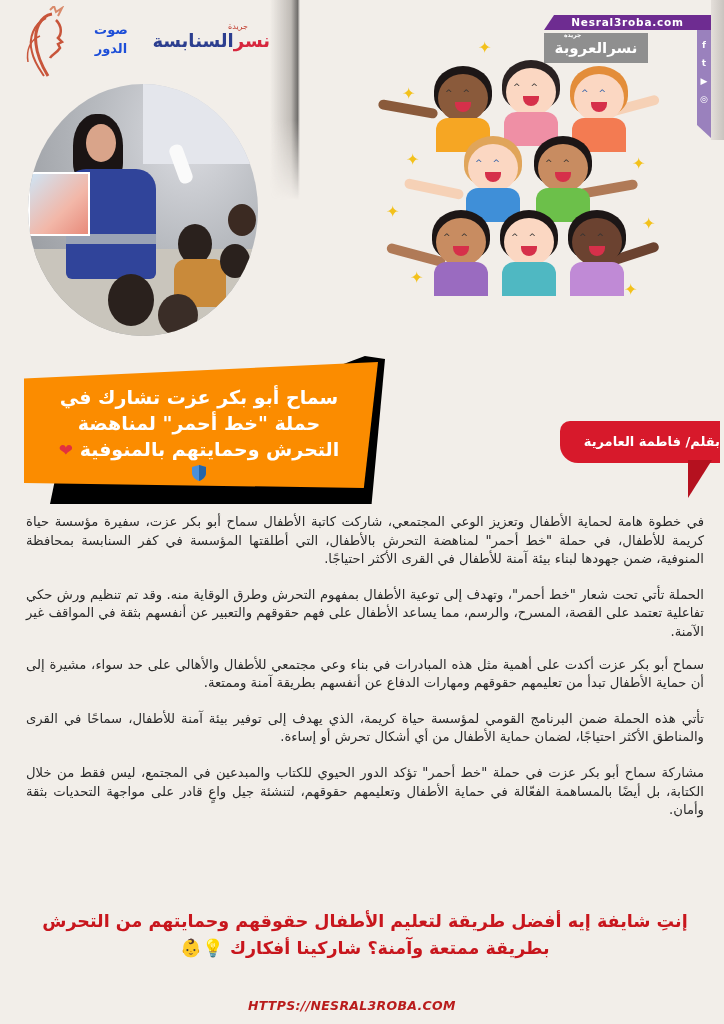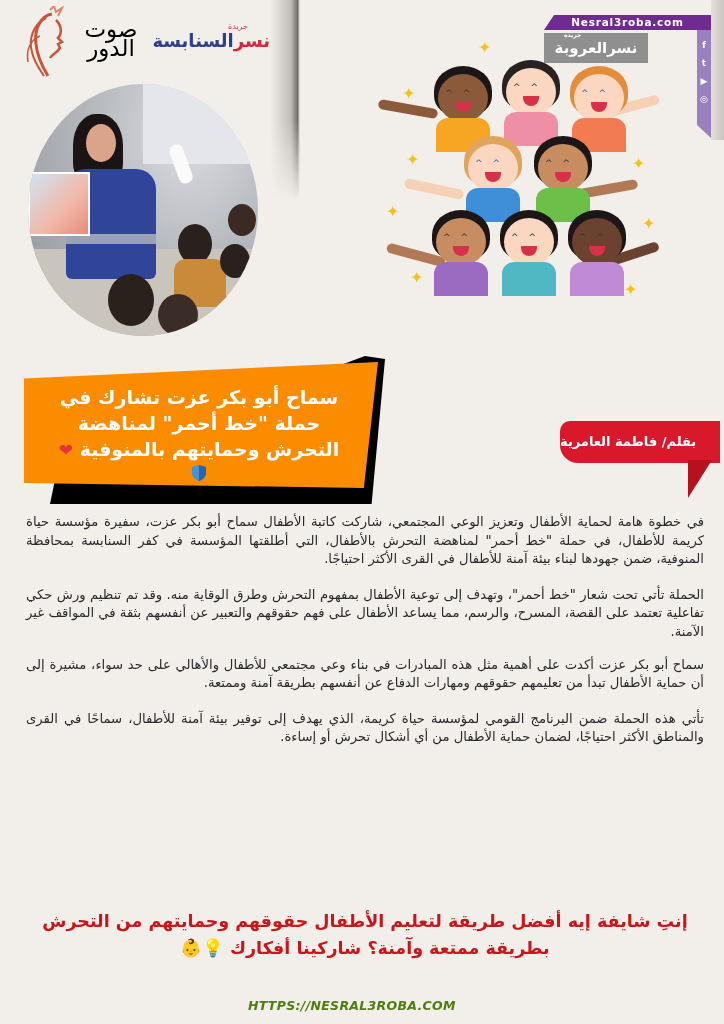--- a/index.html
+++ b/index.html
@@ -15,21 +15,21 @@
     position: absolute; left: 270px; top: 0; width: 30px; height: 200px;
     background: linear-gradient(to right, rgba(242,238,233,0) 0%, rgba(150,145,140,0.55) 70%, rgba(90,88,86,0.85) 92%, rgba(242,238,233,0) 100%);
     -webkit-mask-image: linear-gradient(to bottom, #000 60%, transparent 100%);
     mask-image: linear-gradient(to bottom, #000 60%, transparent 100%);
   }
   
   .logo-sawt { position: absolute; left: 22px; top: 6px; width: 120px; height: 72px; }
   .logo-sawt .face { position: absolute; left: 0; top: 0; width: 52px; height: 72px; }
   .logo-sawt .txt {
     position: absolute; left: 58px; top: 14px; width: 62px;
-    color: #000000; font-weight: normal; font-size: 23px; line-height: 19px;
+    color: #1d4ed8; font-weight: bold; font-size: 13px; line-height: 19px;
     text-align: center; direction: rtl;
   }
   .logo-nesr {
     position: absolute; left: 170px; top: 22px; width: 100px; height: 38px;
     direction: rtl; text-align: center;
   }
   .logo-nesr .small { font-size: 8px; color: #c0392b; display: block; text-align: left; padding-left: 58px; }
   .logo-nesr .big { font-size: 18px; font-weight: bold; color: #d7263d; line-height: 20px; }
   .logo-nesr .big .blue { color: #2c3e8f; }
 
@@ -101,21 +101,21 @@
     direction: rtl; text-align: center; padding: 22px 28px 0 24px;
   }
   .headline .emoji-heart { color: #e2313f; font-size: 17px; }
   .shield { display: block; margin: 2px auto 0; width: 14px; height: 16px; }
 
   
   .author-tag {
     position: absolute; left: 560px; top: 421px; width: 160px; height: 42px;
     background: #d7192b; border-radius: 10px 0 0 18px;
     color: #fff; font-weight: bold; font-size: 13px; line-height: 42px;
-    direction: rtl; text-align: left;
+    direction: rtl; text-align: right;
   }
   .author-tail {
     position: absolute; left: 688px; top: 460px; width: 24px; height: 38px;
     background: #b5111f; clip-path: polygon(0 0, 100% 0, 0 100%);
   }
 
   
   .article {
     position: absolute; left: 26px; top: 513px; width: 678px;
     direction: rtl; text-align: justify; font-size: 13.2px; line-height: 18.6px; color: #2a2a2a;
@@ -123,21 +123,21 @@
   .article p { margin-bottom: 17px; }
   .article p.p2 { margin-bottom: 14px; }
 
   .cta {
     position: absolute; left: 30px; top: 908px; width: 670px;
     direction: rtl; text-align: center; color: #c8161d; font-weight: bold;
     font-size: 17.5px; line-height: 27px;
   }
   .footer-url {
     position: absolute; left: 248px; top: 998px; width: 200px;
-    text-align: center; font-size: 12.5px; font-weight: bold; font-style: italic; color: #4d7c0f; letter-spacing: 0.3px;
+    text-align: center; font-size: 12.5px; font-weight: bold; font-style: italic; color: #b91c1c; letter-spacing: 0.3px;
   }
 </style>
 </head>
 <body>
 
 <div class="fold"></div>
 
 <div class="logo-sawt">
   <svg class="face" viewBox="0 0 52 72">
     <path d="M30 8 C18 10 12 24 14 38 C15 50 20 60 26 70" stroke="#c8553b" stroke-width="3" fill="none"></path>
@@ -276,20 +276,21 @@
 </div>
 
 <div class="author-tag">بقلم/ فاطمة العامرية</div>
 <div class="author-tail"></div>
 
 <div class="article">
   <p>في خطوة هامة لحماية الأطفال وتعزيز الوعي المجتمعي، شاركت كاتبة الأطفال سماح أبو بكر عزت، سفيرة مؤسسة حياة كريمة للأطفال، في حملة "خط أحمر" لمناهضة التحرش بالأطفال، التي أطلقتها المؤسسة في كفر السنابسة بمحافظة المنوفية، ضمن جهودها لبناء بيئة آمنة للأطفال في القرى الأكثر احتياجًا.</p>
   <p class="p2">الحملة تأتي تحت شعار "خط أحمر"، وتهدف إلى توعية الأطفال بمفهوم التحرش وطرق الوقاية منه. وقد تم تنظيم ورش حكي تفاعلية تعتمد على القصة، المسرح، والرسم، مما يساعد الأطفال على فهم حقوقهم والتعبير عن أنفسهم بثقة في المواقف غير الآمنة.</p>
   <p>سماح أبو بكر عزت أكدت على أهمية مثل هذه المبادرات في بناء وعي مجتمعي للأطفال والأهالي على حد سواء، مشيرة إلى أن حماية الأطفال تبدأ من تعليمهم حقوقهم ومهارات الدفاع عن أنفسهم بطريقة آمنة وممتعة.</p>
   <p>تأتي هذه الحملة ضمن البرنامج القومي لمؤسسة حياة كريمة، الذي يهدف إلى توفير بيئة آمنة للأطفال، سماحًا في القرى والمناطق الأكثر احتياجًا، لضمان حماية الأطفال من أي أشكال تحرش أو إساءة.</p>
+  <p>مشاركة سماح أبو بكر عزت في حملة "خط أحمر" تؤكد الدور الحيوي للكتاب والمبدعين في المجتمع، ليس فقط من خلال الكتابة، بل أيضًا بالمساهمة الفعّالة في حماية الأطفال وتعليمهم حقوقهم، لتنشئة جيل واعٍ قادر على مواجهة التحديات بثقة وأمان.</p>
 </div>
 
 <div class="cta">
   <span>إنتِ شايفة إيه أفضل طريقة لتعليم الأطفال حقوقهم وحمايتهم من التحرش بطريقة ممتعة وآمنة؟ شاركينا أفكارك</span>
   <span>💡👶</span>
 </div>
 
 <div class="footer-url">HTTPS://NESRAL3ROBA.COM</div>
 
 </body></html>

